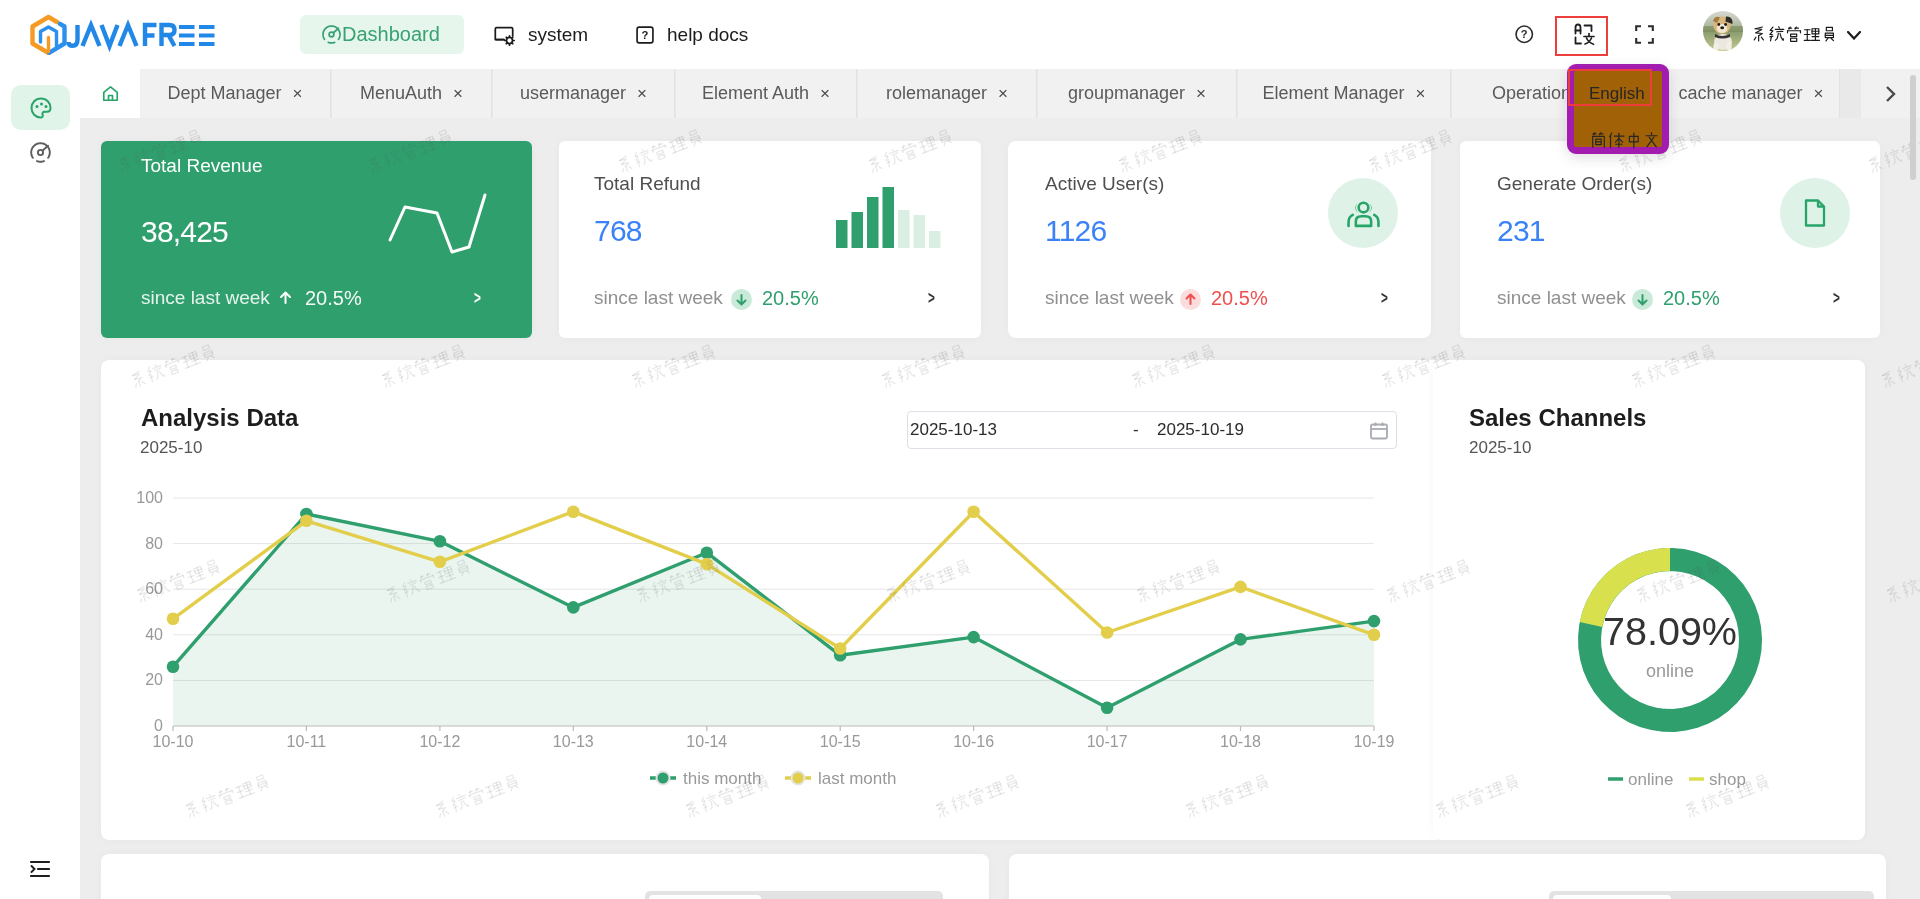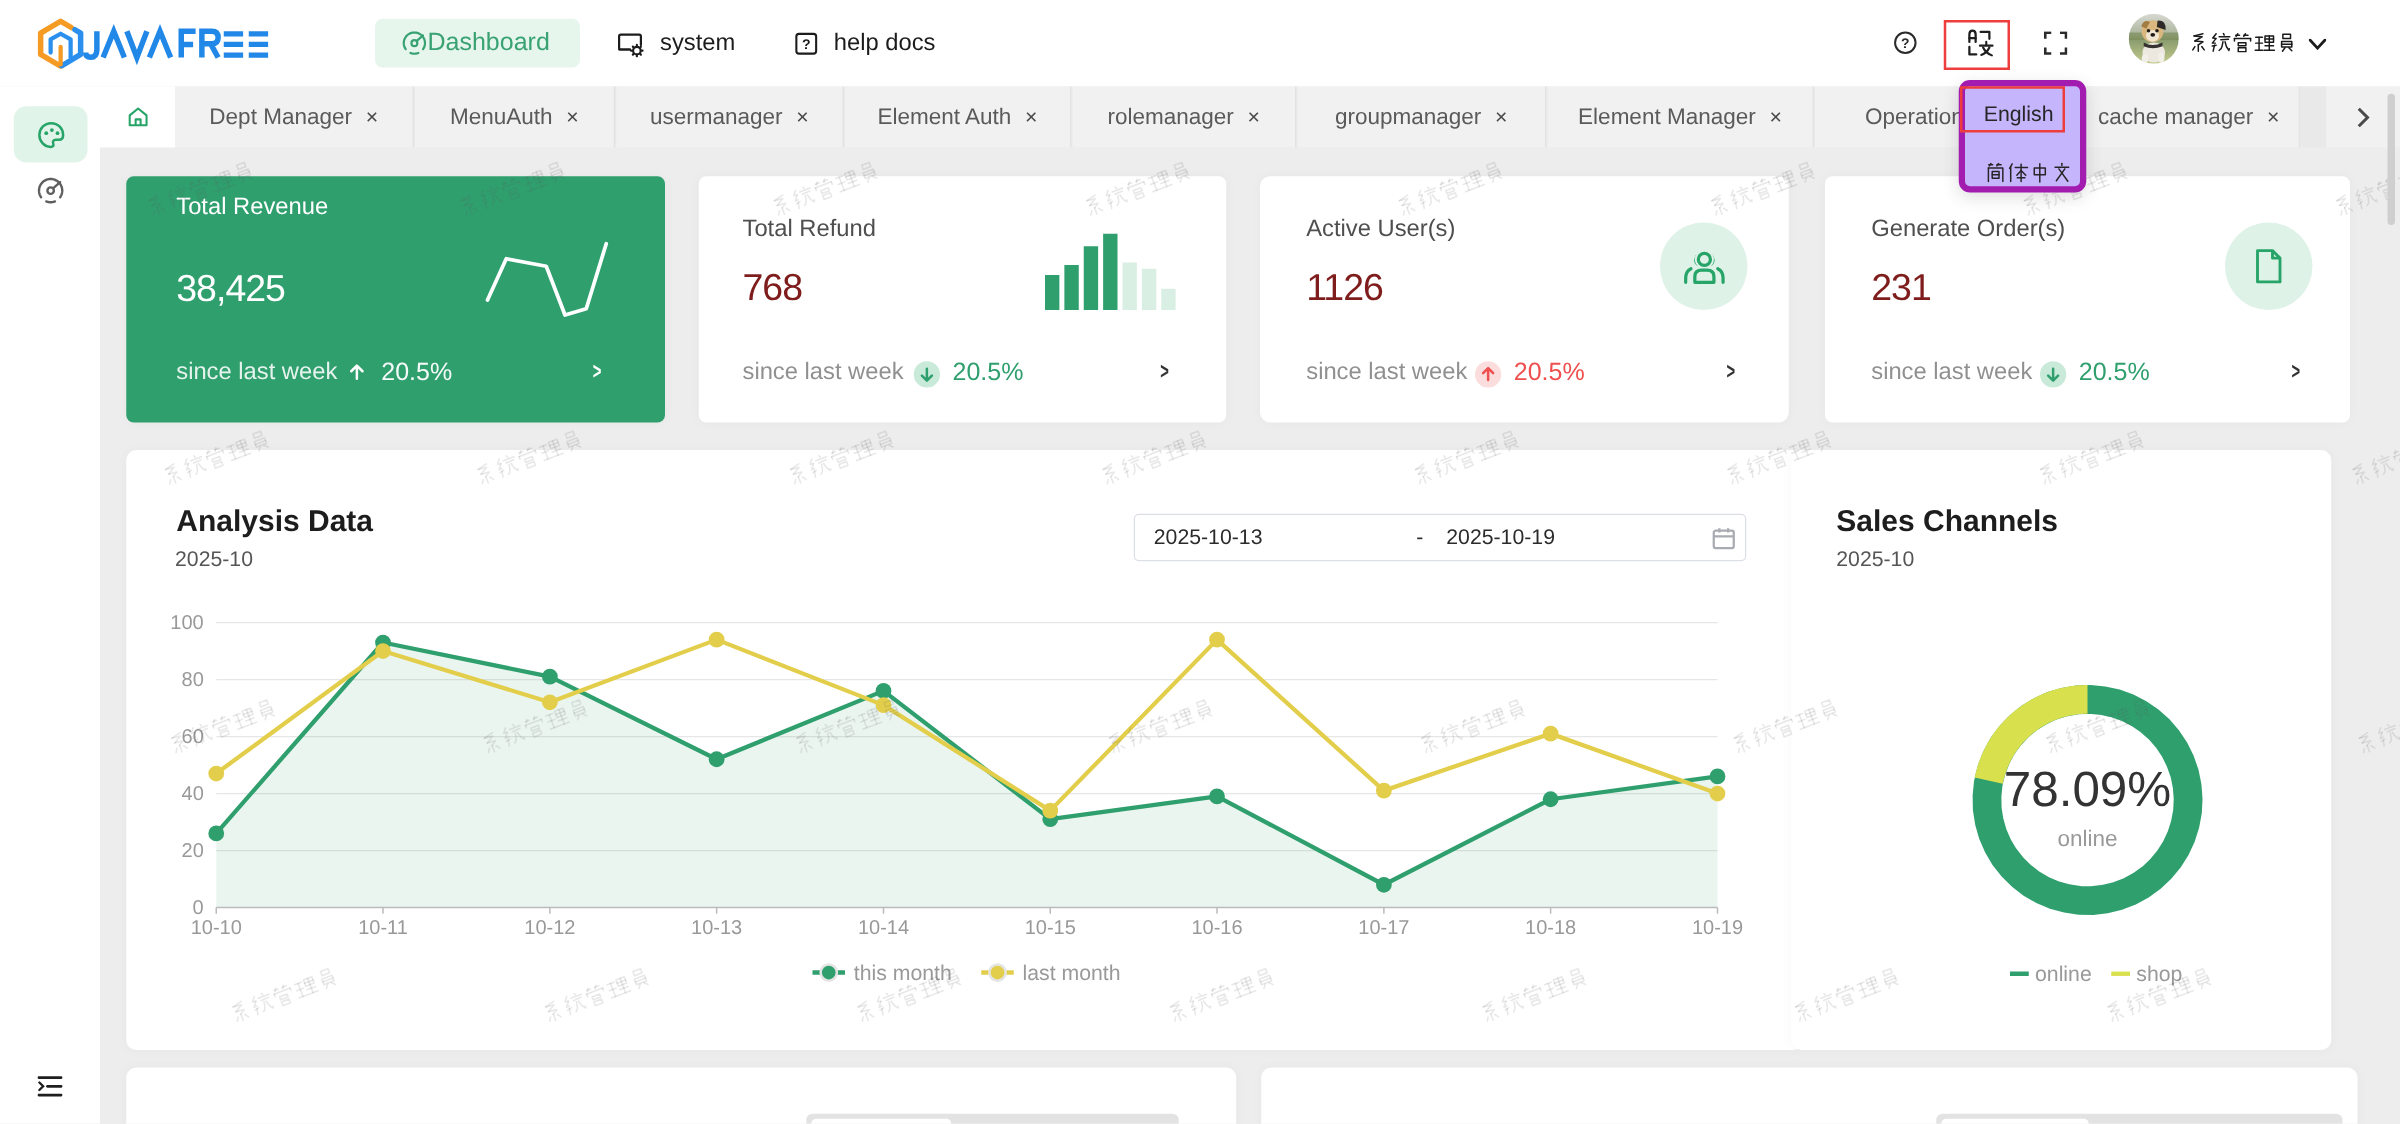--- a/index.html
+++ b/index.html
@@ -15,32 +15,32 @@
 .tab .x{font-size:17px;color:#4a4a4a;margin-left:11px}
 #hometab{position:absolute;left:80px;top:0;width:60px;height:49px;background:#fff;display:flex;align-items:center;justify-content:center}
 #tabarrow{position:absolute;left:1861px;top:0;width:59px;height:49px;background:#f1f1f1;display:flex;align-items:center;justify-content:center;color:#444;font-size:20px}
 
 #side{position:absolute;left:0;top:69px;width:80px;height:830px;background:#fff;z-index:6}
 #palettebtn{position:absolute;left:11px;top:16px;width:59px;height:45px;background:#e1f4e9;border-radius:10px;display:flex;align-items:center;justify-content:center}
 
 #main{position:absolute;left:80px;top:118px;width:1840px;height:781px;background:#ededed}
 .card{position:absolute;background:#fff;border-radius:8px;box-shadow:0 0 10px rgba(0,0,0,0.03)}
 .clabel{position:absolute;font-size:19px;color:#4f4f4f}
-.cnum{position:absolute;font-size:30px;color:#7f1d1d;letter-spacing:-0.8px}
+.cnum{position:absolute;font-size:30px;color:#3b82f6;letter-spacing:-0.8px}
 .cfoot{position:absolute;font-size:19px;color:#909090}
 .pct{position:absolute;font-size:20px}
 .chev{position:absolute;font-size:19px;color:#333;font-weight:bold;transform:scaleX(0.62)}
 .circ{position:absolute;width:21px;height:21px;border-radius:50%;display:flex;align-items:center;justify-content:center}
 .iconcirc{position:absolute;width:70px;height:70px;border-radius:50%;background:#def2e7;display:flex;align-items:center;justify-content:center}
 .title{position:absolute;font-size:24px;font-weight:600;color:#1d1d1d}
 .subtitle{position:absolute;font-size:17px;color:#555}
 
 .wm{position:absolute;z-index:2;color:rgba(90,90,90,0.14);transform:rotate(-21deg);transform-origin:left top;pointer-events:none}
 
-#dropdown{position:absolute;left:1567px;top:64px;width:102px;height:90px;background:#c4b5fd;border-radius:9px;box-shadow:0 4px 14px rgba(0,0,0,0.12);border:5px solid #a21caf;z-index:60}
+#dropdown{position:absolute;left:1567px;top:64px;width:102px;height:90px;background:#a16207;border-radius:9px;box-shadow:0 4px 14px rgba(0,0,0,0.12);border:7px solid #a21caf;z-index:60}
 .redbox{position:absolute;border:2.5px solid #ee3d3d;z-index:70}
 #datebox{position:absolute;left:907px;top:411px;width:490px;height:38px;border:1px solid #dcdfe6;border-radius:4px;background:#fff;display:flex;align-items:center;font-size:17px;color:#2b2b2b}
 svg{display:block}
 </style></head>
 <body>
 <div id="root">
 <svg width="0" height="0" style="position:absolute">
       <defs>
 <symbol id="t-admin" viewBox="0 0 516 100">
           <g fill="none" stroke="currentColor" stroke-width="7" stroke-linecap="round" stroke-linejoin="round">
@@ -217,21 +217,21 @@
   <div style="position:absolute;left:544px;top:37px;width:298px;height:23px;background:#e3e3e3;border-radius:5px">
     <div style="position:absolute;left:4px;top:4px;width:112px;height:19px;background:#fff;border-radius:4px"></div>
   </div>
 </div>
 <div class="card" style="left:1009px;top:854px;width:877px;height:60px">
   <div style="position:absolute;left:540px;top:37px;width:325px;height:23px;background:#e3e3e3;border-radius:5px">
     <div style="position:absolute;left:4px;top:4px;width:118px;height:19px;background:#fff;border-radius:4px"></div>
   </div>
 </div>
 <div id="datebox">
-  <span style="margin-left:15px">2025-10-13</span>
+  <span style="margin-left:2px">2025-10-13</span>
   <span style="position:absolute;left:225px">-</span>
   <span style="position:absolute;left:249px">2025-10-19</span>
   <svg style="position:absolute;left:461px;top:9px" width="20" height="20" viewBox="0 0 20 20" fill="none" stroke="#a8abb2" stroke-width="1.8">
         <rect x="2" y="3.5" width="16" height="14" rx="1.5"></rect>
         <path d="M2,8 L18,8"></path>
         <path d="M6.5,1.5 L6.5,5 M13.5,1.5 L13.5,5"></path>
       </svg>
 </div>
 
 <svg style="position:absolute;left:101px;top:470px" width="1342" height="330" viewBox="0 0 1342 330">

